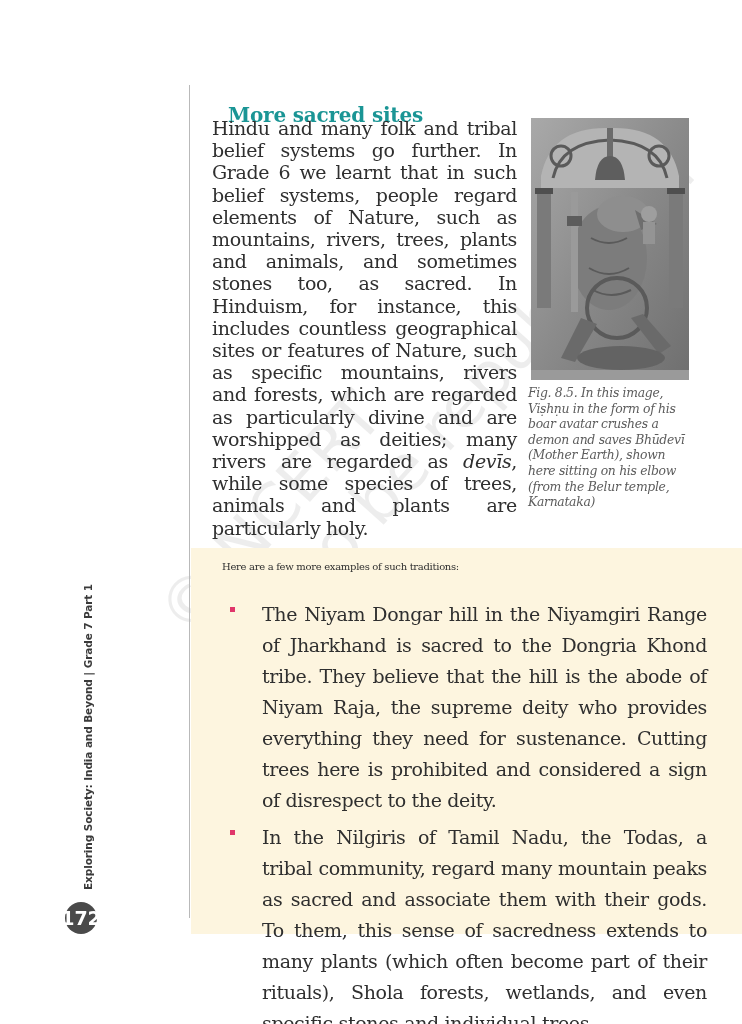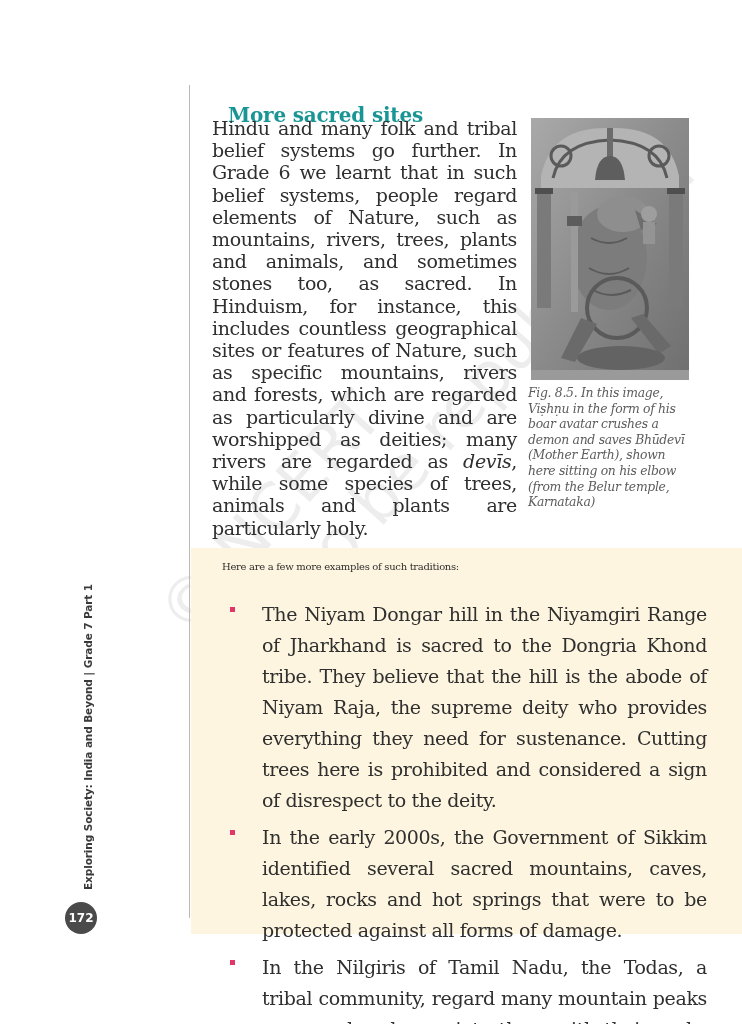--- a/index.html
+++ b/index.html
@@ -59,21 +59,21 @@
   .side-label {
     position:absolute; left:82px; top:890px;
     transform-origin:0 0; transform:rotate(-90deg);
     white-space:nowrap;
     font-family:"DejaVu Sans", sans-serif; font-weight:bold;
     font-size:10.5px; color:#3a3a3a; letter-spacing:-0.1px;
   }
   .page-num {
     position:absolute; left:65px; top:902px; width:32px; height:32px;
     border-radius:50%; background:#4a4a4a; color:#ffffff;
-    font-family:"DejaVu Sans", sans-serif; font-weight:bold; font-size:12px;
+    font-family:"DejaVu Sans", sans-serif; font-weight:bold; font-size:19px;
     display:flex; align-items:center; justify-content:center;
   }
   .watermark {
     position:absolute; left:145px; top:600px;
     transform-origin:0 0; transform:rotate(-48deg);
     font-family:"DejaVu Sans", sans-serif; font-size:64px;
     color:rgba(0,0,0,0.07); white-space:nowrap; line-height:70px;
     pointer-events:none;
   }
   .watermark div { white-space:nowrap; }
@@ -148,24 +148,20 @@
 
 <div class="intro">Here are a few more examples of such traditions:</div>
 
 <ul class="bullets">
   <li>
     <span class="bullet-mark"></span>
     <span>The Niyam Dongar hill in the Niyamgiri Range of Jharkhand is sacred to the Dongria Khond tribe. They believe that the hill is the abode of Niyam Raja, the supreme deity who provides everything they need for sustenance. Cutting trees here is prohibited and considered a sign of disrespect to the deity.</span>
   </li>
   <li>
     <span class="bullet-mark"></span>
-    <span>In the early 2000s, the Government of Sikkim identified several sacred mountains, caves, lakes, rocks and hot springs that were to be protected against all forms of damage.</span>
-  </li>
-  <li>
-    <span class="bullet-mark"></span>
     <span>In the Nilgiris of Tamil Nadu, the Todas, a tribal community, regard many mountain peaks as sacred and associate them with their gods. To them, this sense of sacredness extends to many plants (which often become part of their rituals), Shola forests, wetlands, and even specific stones and individual trees.</span>
   </li>
 </ul>
 
 <div class="side-label">Exploring Society: India and Beyond | Grade 7 Part 1</div>
 
 <div class="page-num">
   <span>172</span>
 </div>
 

